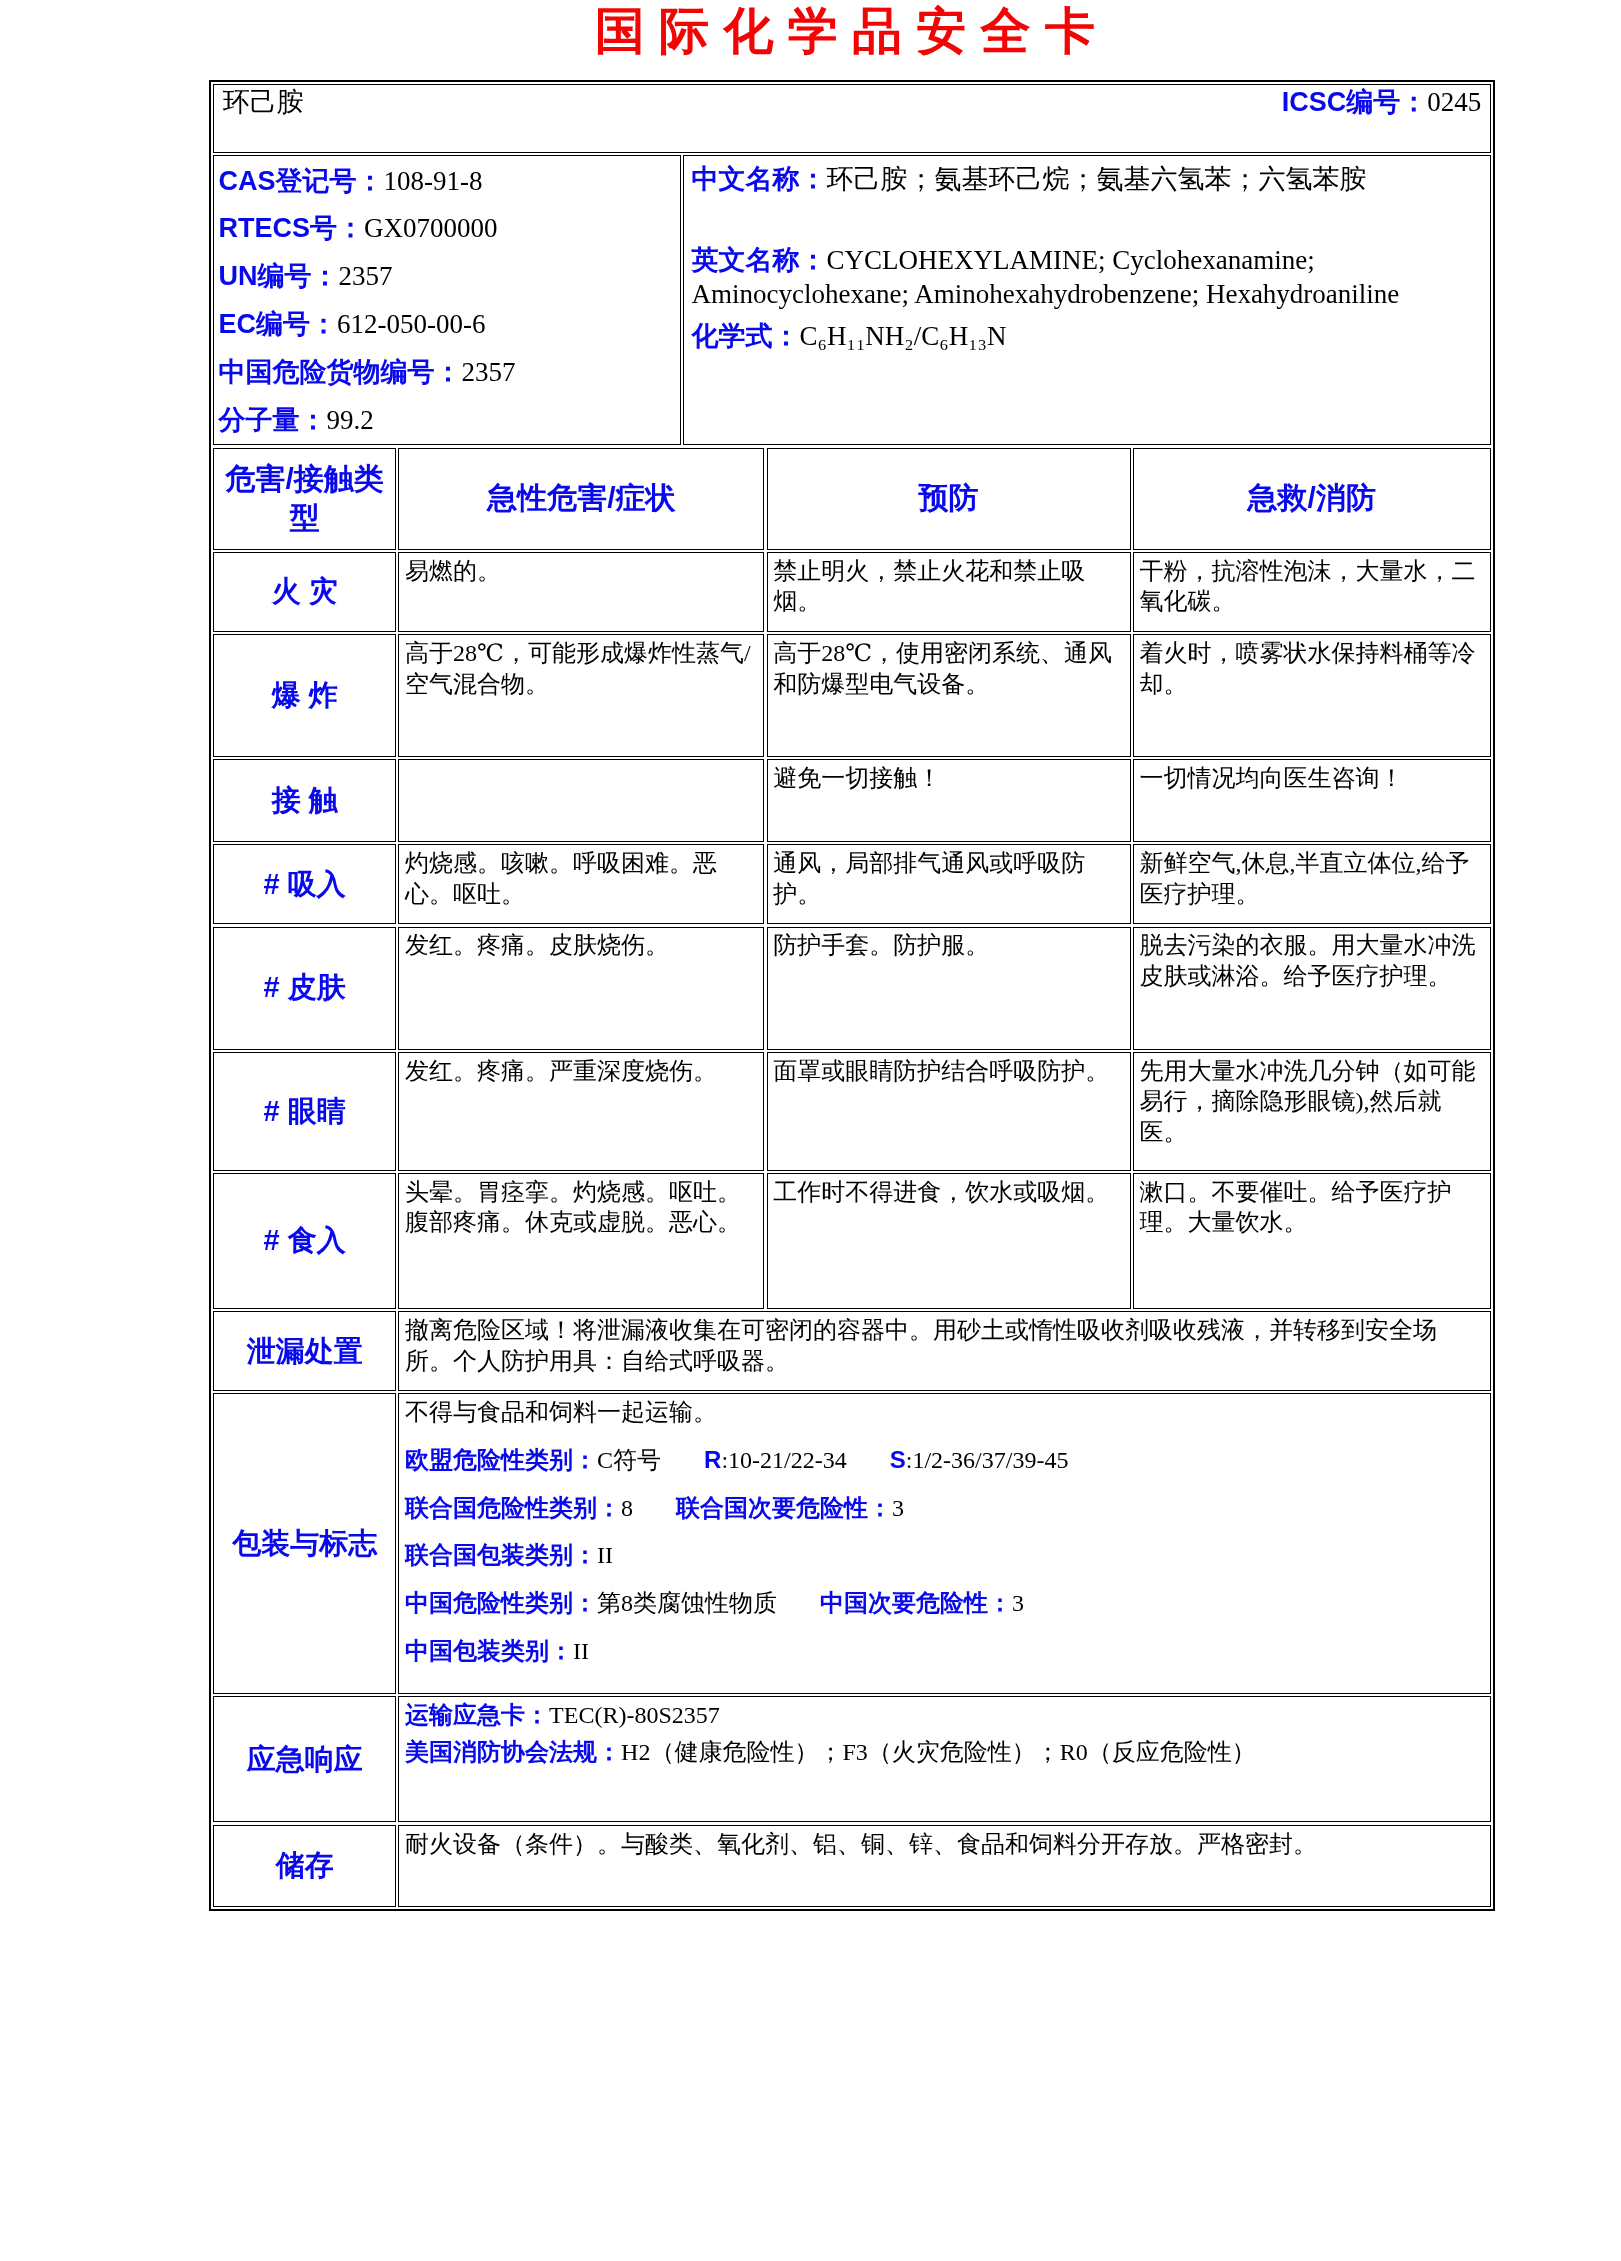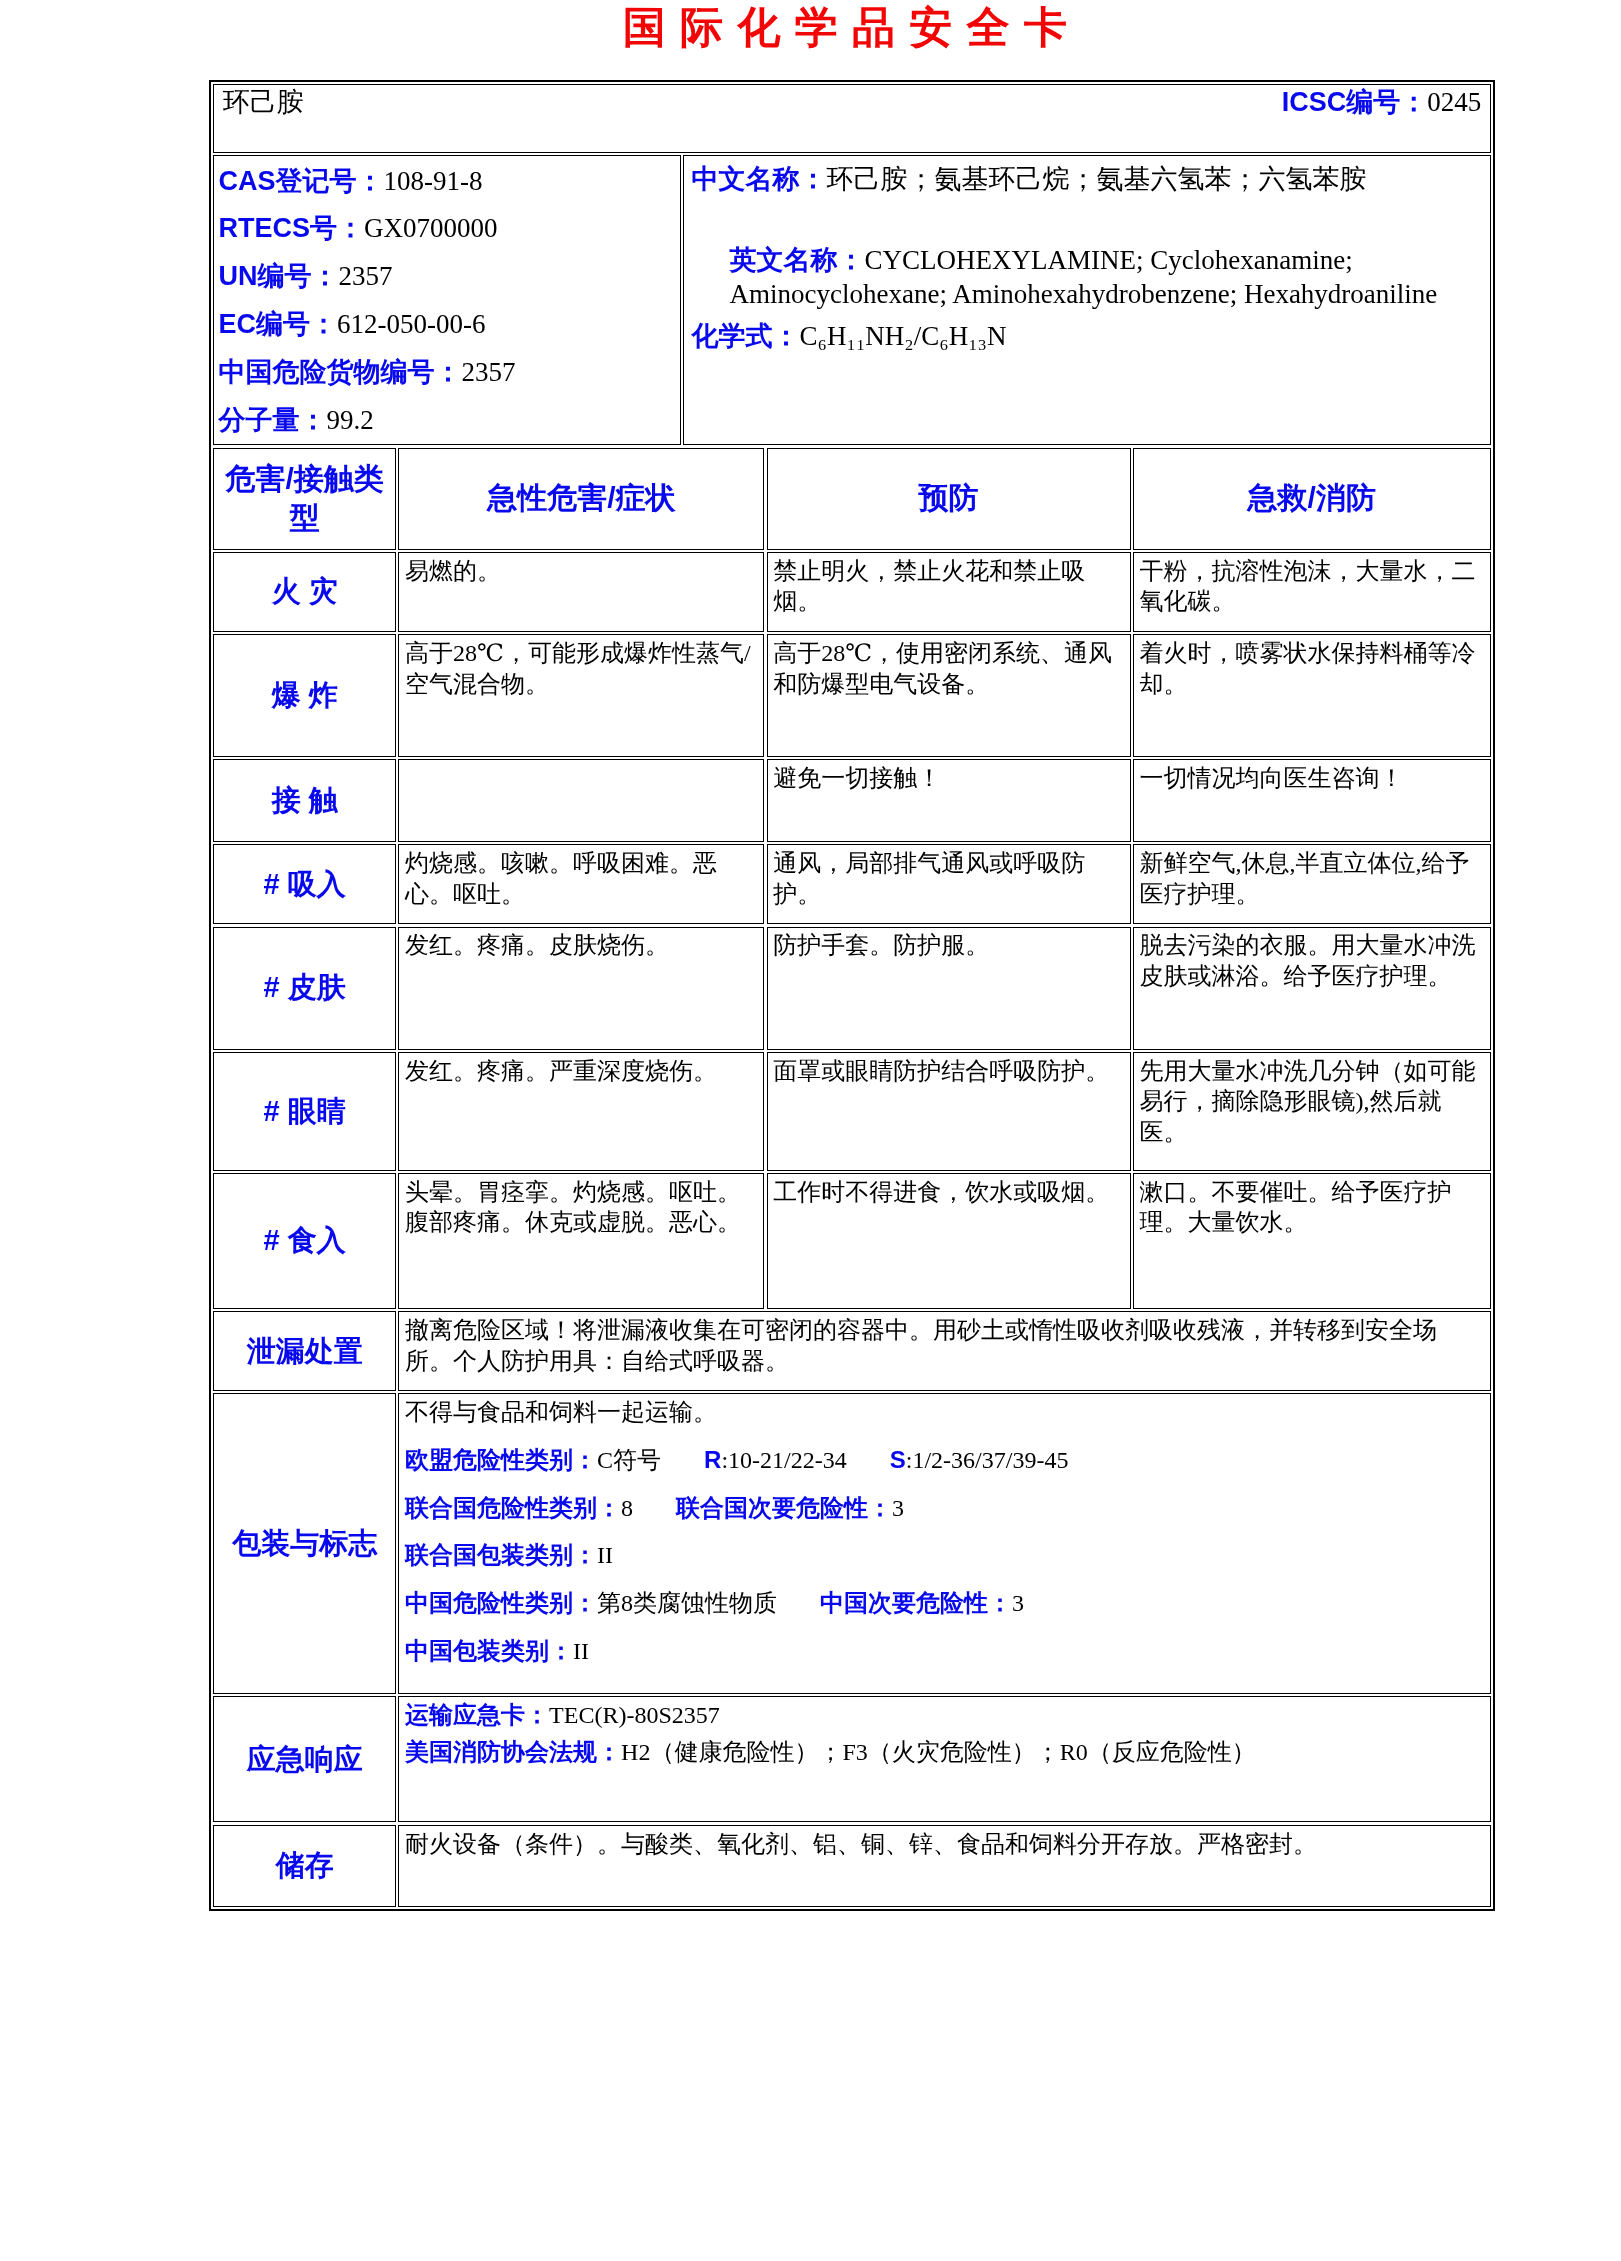--- a/index.html
+++ b/index.html
@@ -5,21 +5,21 @@
   :root { --blue:#0909EE; --red:#F20505; }
   html,body { margin:0; padding:0; }
   body {
     width:1621px; height:2261px; position:relative; overflow:hidden;
     background:#ffffff; color:#000;
     font-family:"Liberation Serif","DejaVu Serif",serif;
   }
   .title {
     position:absolute; top:4.3px; left:209px; width:1286px; margin:0;
     text-align:center; color:var(--red,#F20505);
-    font-size:43px; line-height:1.1; font-weight:bold; letter-spacing:14.3px;
+    font-size:50px; line-height:1.1; font-weight:bold; letter-spacing:14.3px;
     font-family:"Liberation Sans","DejaVu Sans",sans-serif;
   }
   .card {
     position:absolute; left:209px; top:80px; width:1286px;
     box-sizing:border-box; border:2.9px solid #000; padding:2.2px; background:#fff;
   }
   .row { display:grid; gap:2.2px; margin-bottom:2.2px; }
   .row:last-child { margin-bottom:0; }
   .cell {
     border:1.4px solid #000; box-sizing:border-box;
@@ -56,21 +56,21 @@
   .r-pack { min-height:301px; }
   .r-emer { min-height:126px; }
   .r-stor { min-height:82px; }
 
   .id-left { display:flex; flex-direction:column; justify-content:space-between;
              padding:7.2px 4.3px; font-size:27px; }
   .id-left p { margin:0; }
   .id-right { font-size:27px; padding:5.7px 7.2px; }
   .id-right p { margin:0; }
   .id-right .cn { margin-bottom:46px; }
-  .id-right .en { margin-bottom:7.2px;margin-left:38px; }
+  .id-right .en { margin-bottom:7.2px; }
 
   .content p { margin:0; }
   .pack-cell p { margin:0 0 17px 0; }
   .pack-cell p:last-child { margin-bottom:0; }
   .emer-cell p { margin:0 0 5.7px 0; }
   .pair { white-space:nowrap; }
   .pair + .pair { margin-left:37px; }
   .pack-cell .pair { white-space:normal; }
 </style>
 </head>

